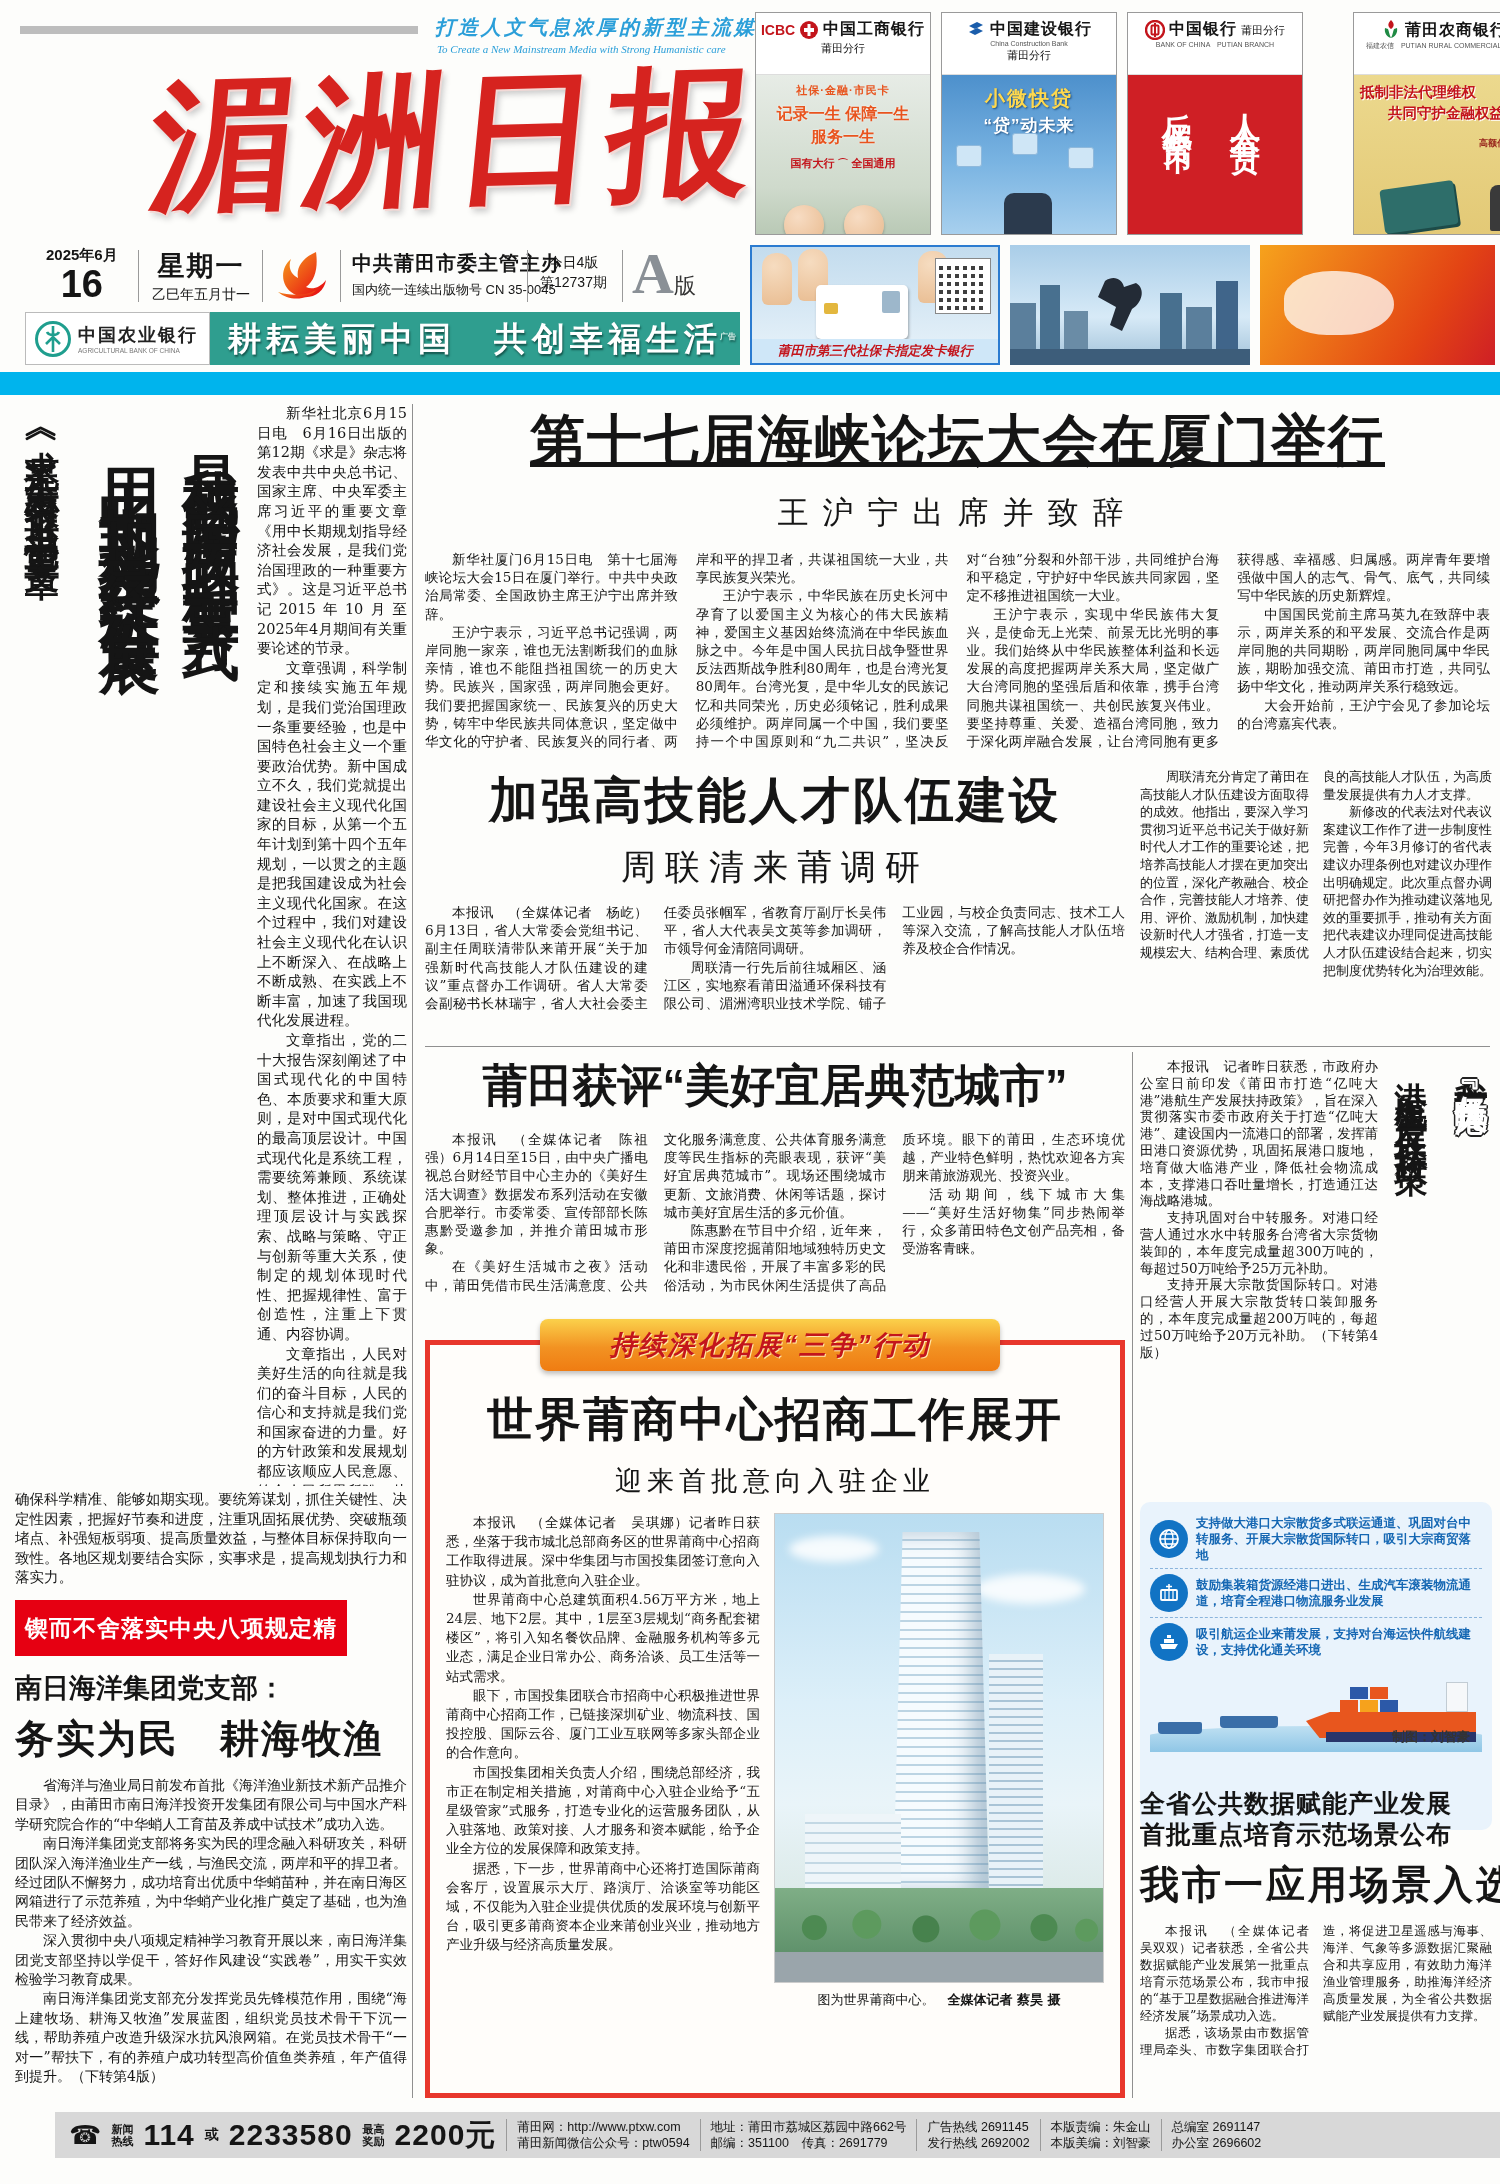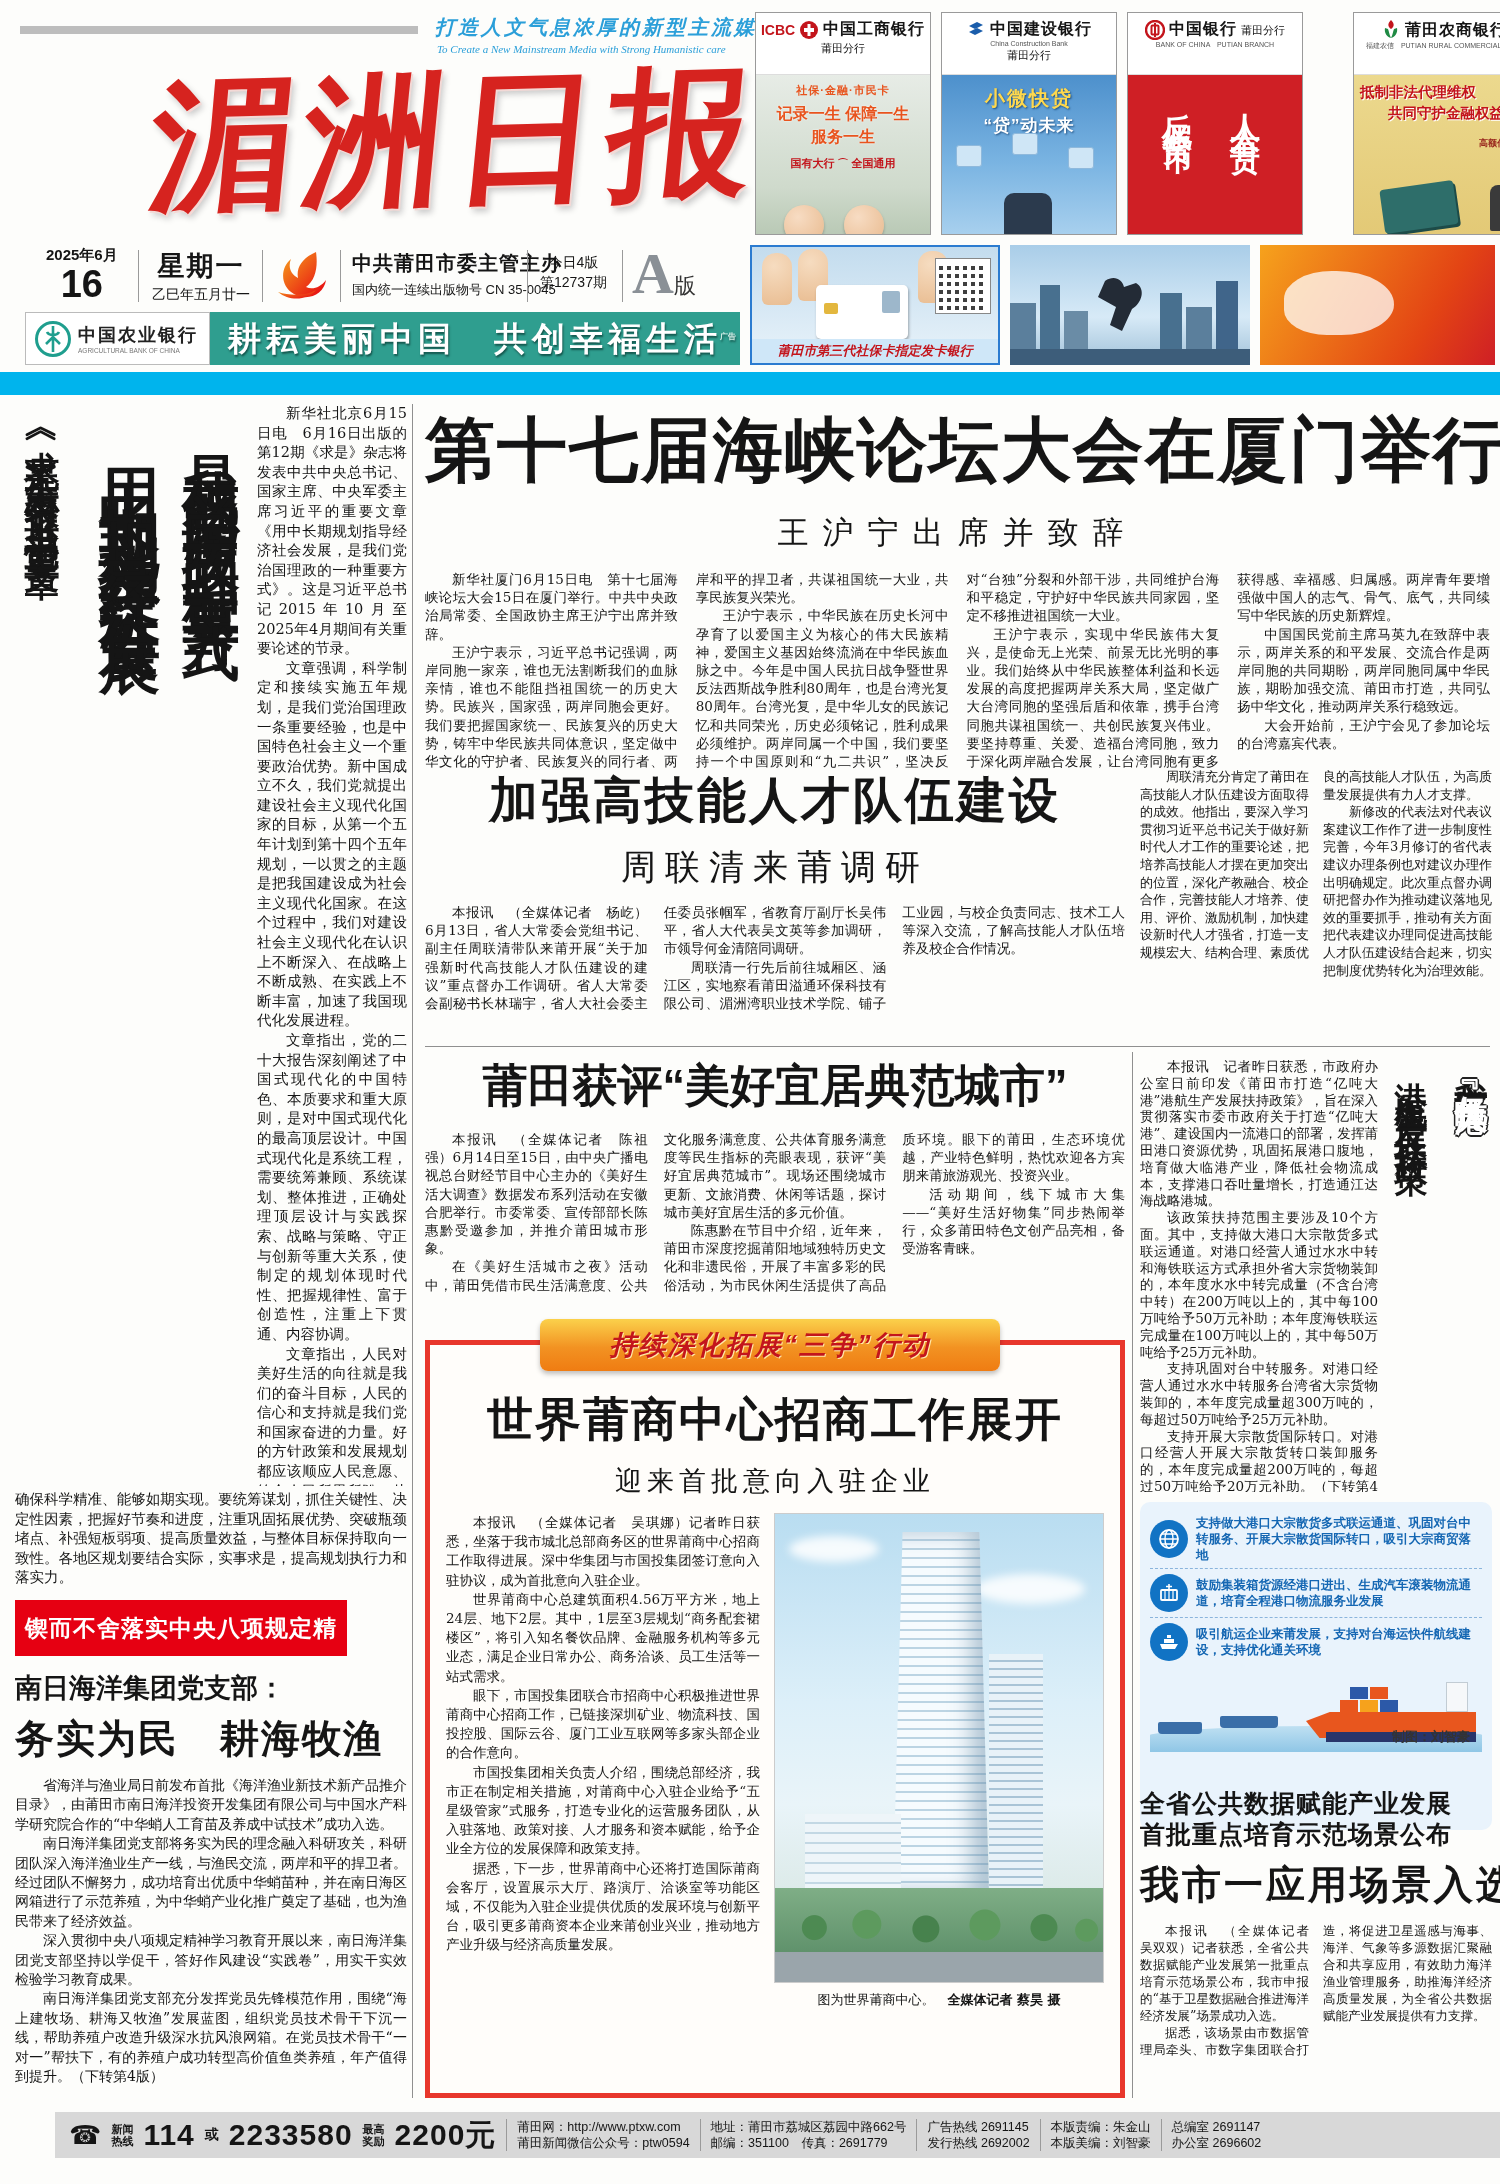--- a/index.html
+++ b/index.html
@@ -116,21 +116,21 @@
     line-height:56px; font-size:23px; font-weight:bold; letter-spacing:1px; }
   .n-dept { font-size:27px; font-weight:bold; font-family:"Liberation Serif", serif; margin-top:14px; }
   .n-head { font-size:39px; font-weight:900; letter-spacing:2px; margin-top:6px; }
   .n-body { margin-top:10px; }
   .n-body .para { font-size:14px; line-height:19.4px; font-family:"DejaVu Serif", serif; }
 
   .para { text-indent:2em; text-align:justify; }
 
   
   .straits { left:425px; top:404px; width:1065px; }
-  .s-head { font-size:70px; font-weight:900; text-align:left; letter-spacing:2px; white-space:nowrap; }
+  .s-head { font-size:55px; font-weight:900; text-align:center; letter-spacing:2px; white-space:nowrap;text-decoration:underline; }
   .s-sub { font-size:31px; text-align:center; letter-spacing:14px; margin-top:14px; font-weight:500; }
   .s-body { margin-top:16px; height:214px; overflow:hidden; column-count:4; column-gap:18px; }
   .s-body .para, .t-body .para, .t-side .para, .l-body .para, .d-body .para { font-size:13.5px; line-height:18.2px; font-family:"DejaVu Serif", serif; }
 
   
   .talent { left:425px; top:768px; width:700px; }
   .t-head { font-size:49px; font-weight:900; text-align:center; letter-spacing:3px; white-space:nowrap; }
   .t-sub { font-size:35px; text-align:center; letter-spacing:9px; margin-top:10px; }
   .t-body { margin-top:12px; height:142px; overflow:hidden; column-count:3; column-gap:16px; }
   .t-side { left:1140px; top:768px; width:352px; height:272px; overflow:hidden; column-count:2; column-gap:14px; }
@@ -492,21 +492,20 @@
         <div class="m-caption">
           <span>图为世界莆商中心。</span>　<b>全媒体记者 蔡昊 摄</b>
         </div>
       </div>
     </div>
   </div>
 
   <div class="abs port">
     <div class="p-body">
         <p class="para">本报讯　记者昨日获悉，市政府办公室日前印发《莆田市打造“亿吨大港”港航生产发展扶持政策》，旨在深入贯彻落实市委市政府关于打造“亿吨大港”、建设国内一流港口的部署，发挥莆田港口资源优势，巩固拓展港口腹地，培育做大临港产业，降低社会物流成本，支撑港口吞吐量增长，打造通江达海战略港城。</p>
-        <p class="para">该政策扶持范围主要涉及10个方面。其中，支持做大港口大宗散货多式联运通道。对港口经营人通过水水中转和海铁联运方式承担外省大宗货物装卸的，本年度水水中转完成量（不含台湾中转）在200万吨以上的，其中每100万吨给予50万元补助；本年度海铁联运完成量在100万吨以上的，其中每50万吨给予25万元补助。</p>
         <p class="para">支持巩固对台中转服务。对港口经营人通过水水中转服务台湾省大宗货物装卸的，本年度完成量超300万吨的，每超过50万吨给予25万元补助。</p>
         <p class="para">支持开展大宗散货国际转口。对港口经营人开展大宗散货转口装卸服务的，本年度完成量超200万吨的，每超过50万吨给予20万元补助。（下转第4版）</p>
       </div>
     <div class="p-h2 vrl">港航生产发展扶持政策</div>
     <div class="p-h1 vrl">
       <span>我市出台打造</span><span class="outline-txt">『亿吨大港』</span>
     </div>
   </div>
 
   <div class="abs infobox">

